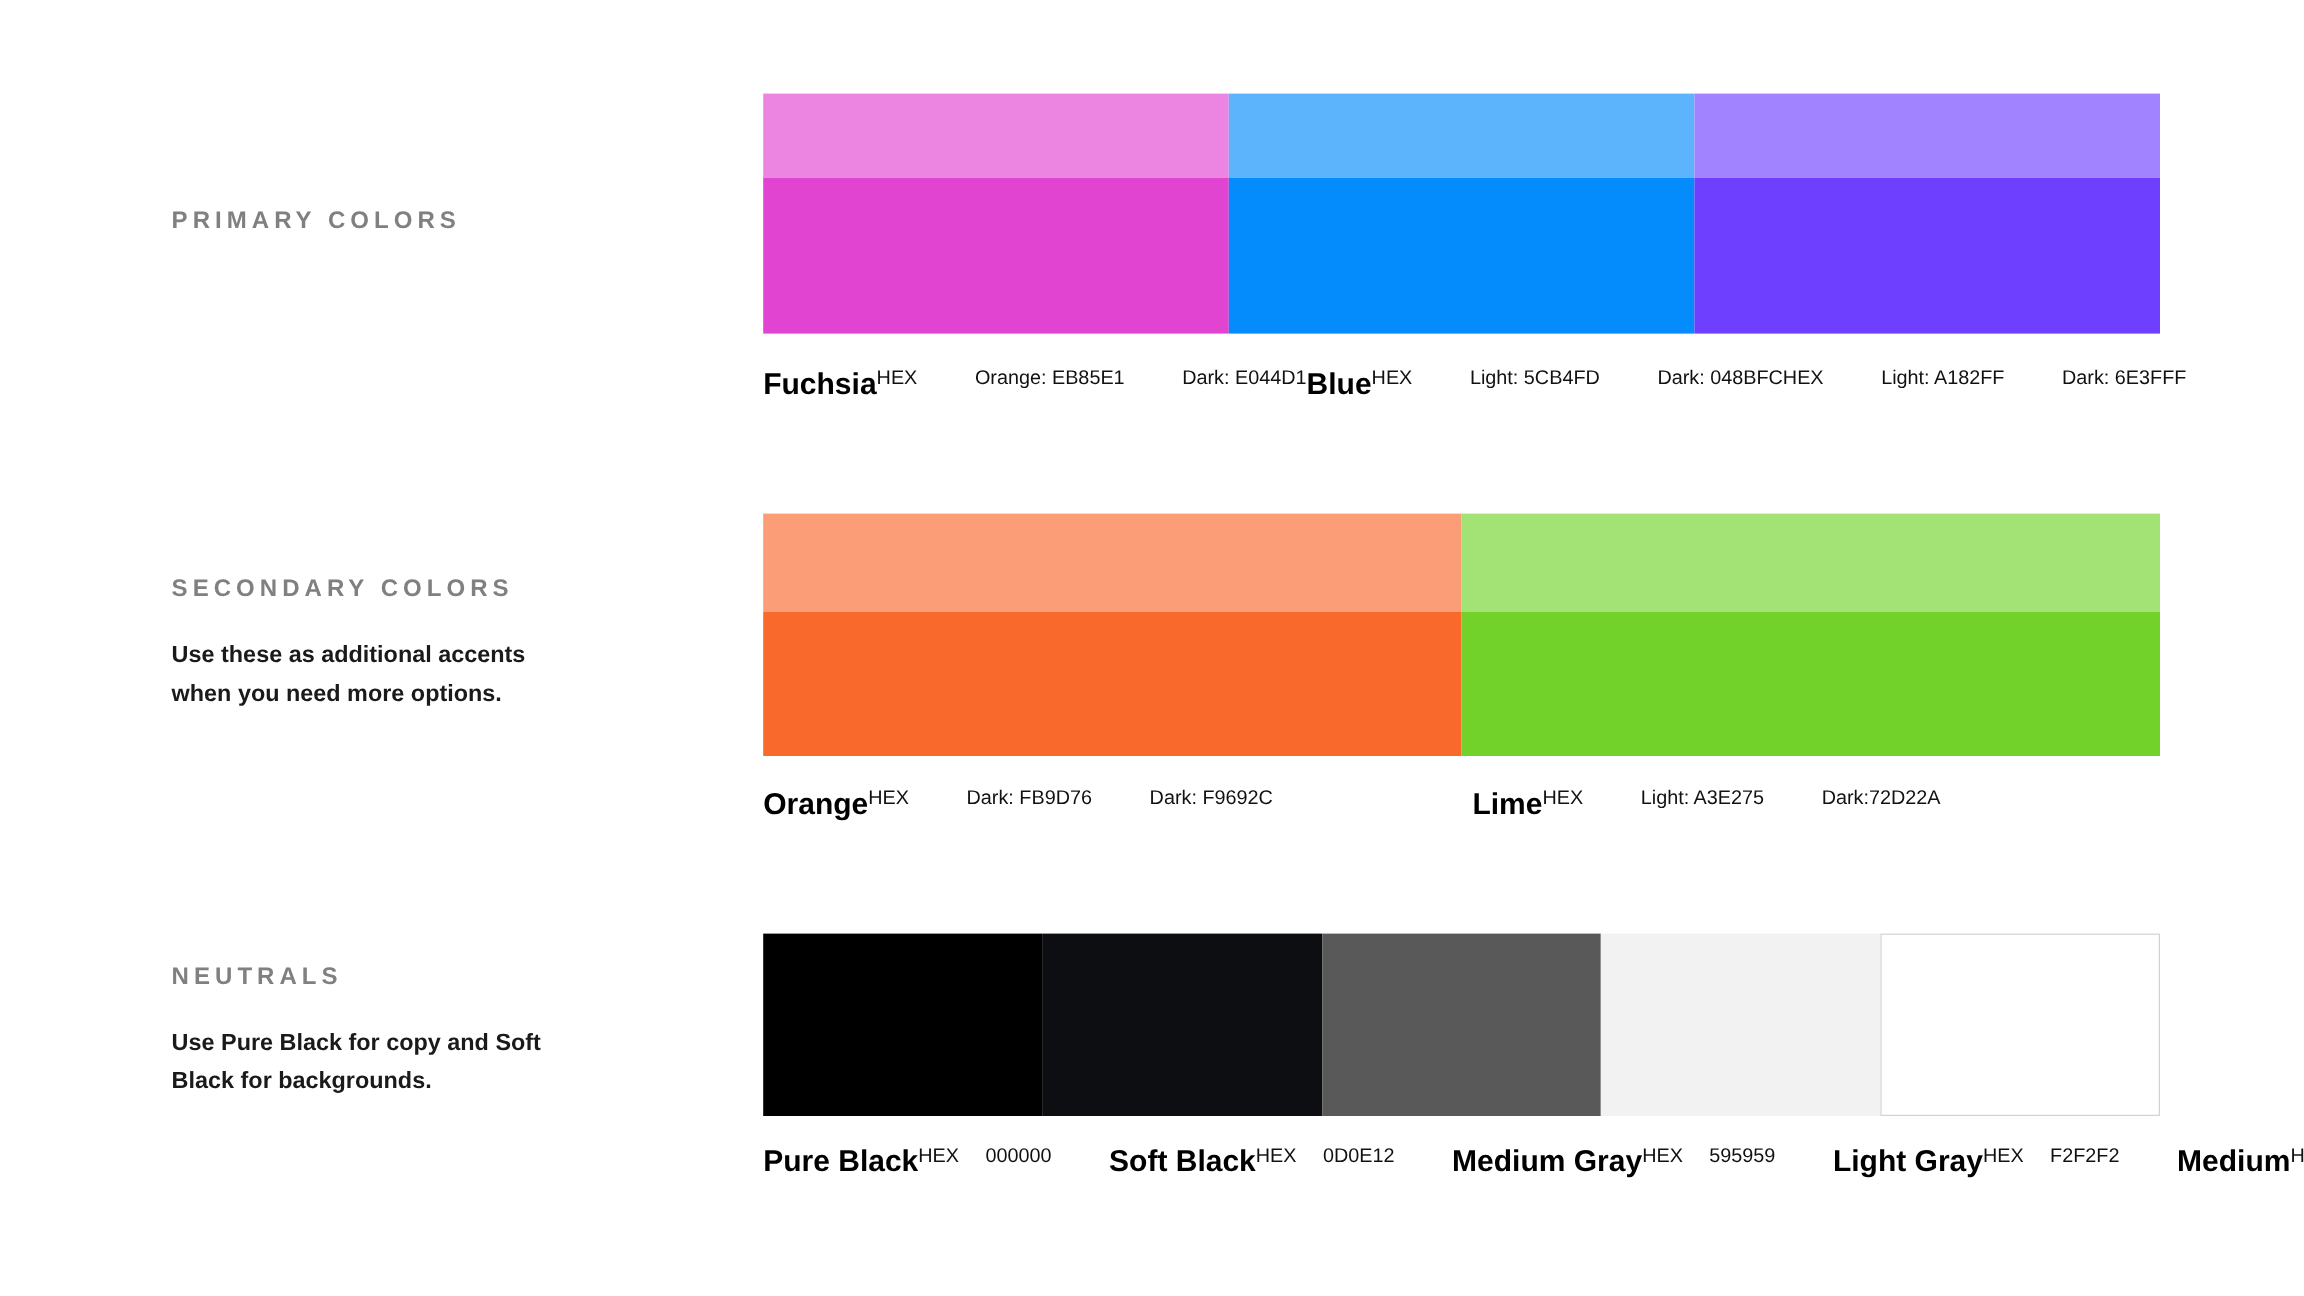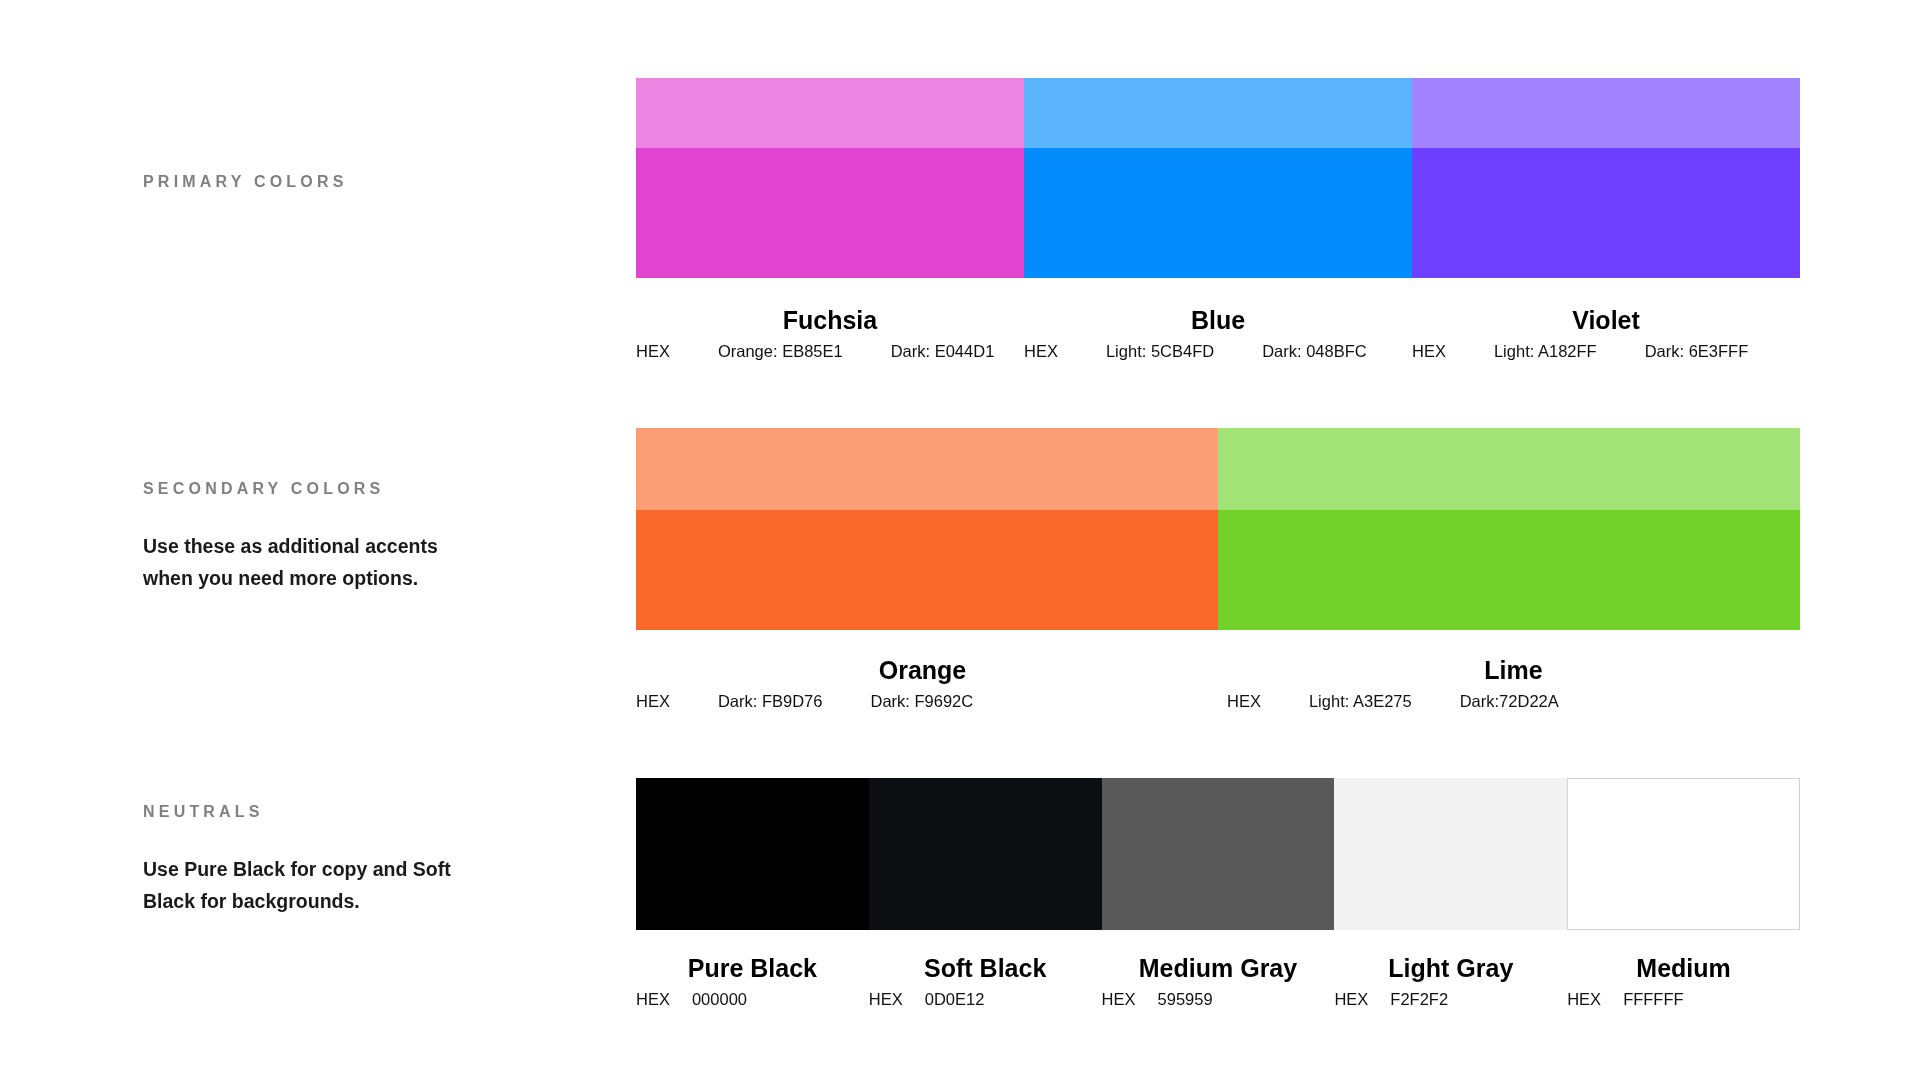--- a/index.html
+++ b/index.html
@@ -8,21 +8,21 @@
     background:#ffffff;
     font-family:"Liberation Sans", sans-serif;
     overflow:hidden;
   }
   .page { position:relative; width:1920px; height:1080px; }
 
   
   .section-label {
     position:absolute;
     left:143px;
-    font-size:16px;
+    font-size:20px;
     font-weight:700;
     letter-spacing:4.2px;
     color:#808080;
     white-space:nowrap;
   }
   .section-note {
     position:absolute;
     left:143px;
     width:340px;
     font-size:19.5px;
@@ -58,21 +58,21 @@
   #neutrals-bar .col .solid { width:100%; height:100%; }
   #neutrals-bar .col .solid.bordered { border:1px solid #d2d2d2; }
 
   
   .captions {
     position:absolute;
     left:636px;
     width:1164px;
     display:flex;
   }
-  .captions .cap { display:flex; flex-direction:column;text-align:center; }
+  .captions .cap { display:flex; flex-direction:row; }
   .cap-name {
     font-size:25px;
     font-weight:700;
     color:#000000;
     white-space:nowrap;
     margin-bottom:7px;
   }
   .cap-hexrow {
     display:flex;
     align-items:baseline;
@@ -126,21 +126,20 @@
     </div>
     <div class="cap">
       <div class="cap-name">Blue</div>
       <div class="cap-hexrow">
         <span class="hx">HEX</span>
         <span class="v1">Light: 5CB4FD</span>
         <span class="v2">Dark: 048BFC</span>
       </div>
     </div>
     <div class="cap">
-      <div class="cap-name">Violet</div>
       <div class="cap-hexrow">
         <span class="hx">HEX</span>
         <span class="v1">Light: A182FF</span>
         <span class="v2">Dark: 6E3FFF</span>
       </div>
     </div>
   </div>
 
   <div class="section-label" style="top:480px;">SECONDARY COLORS</div>
   <div class="section-note" style="top:530px;">Use these as additional accents when you need more options.</div>

